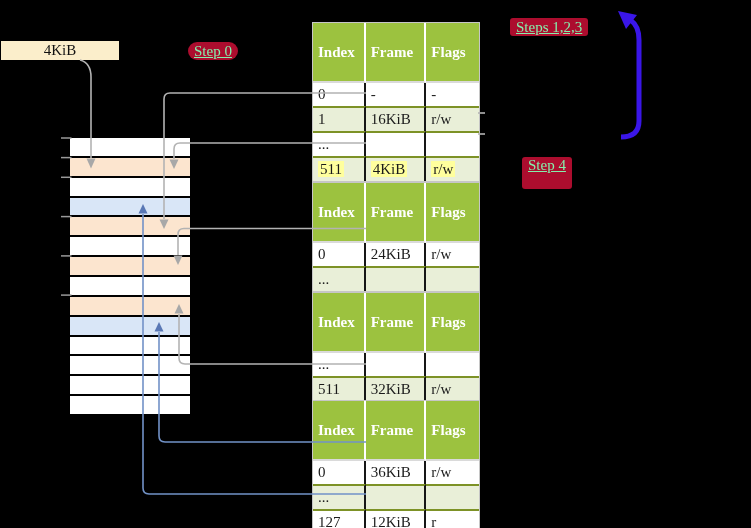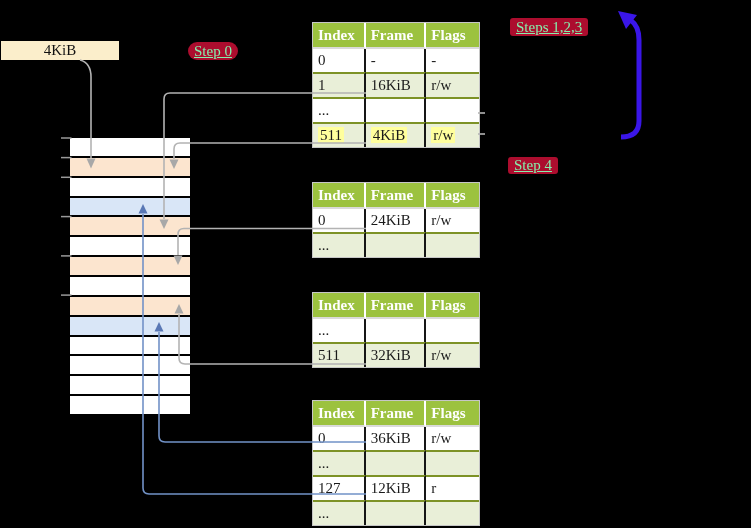--- a/index.html
+++ b/index.html
@@ -16,28 +16,28 @@
   #sizelabel{position:absolute;left:1px;top:41px;width:118px;height:19px;line-height:19px;
              text-align:center;background:#fbeecb;color:#111;font-size:15px;}
   
   .badge{position:absolute;height:18px;line-height:18px;padding:0 6px;border-radius:3px;
          color:#86efac;font-size:15px;white-space:nowrap;text-decoration:underline;}
   .crimson{background:#ac0d2e;}
   .bluebadge{background:#5431f0;}
   #badge-step0{left:188px;top:42px;border-radius:9px;}
   #badge-steps123{left:510px;top:18px;}
   #badge-steps1234{left:650px;top:18px;}
-  #badge-step4{left:508px;top:157px;height:17px;line-height:17px;}
+  #badge-step4{left:522px;top:157px;height:32px;line-height:17px;}
   
   table.ptable{position:absolute;left:312px;width:168px;border-collapse:separate;border-spacing:0;
                table-layout:fixed;background:#fff;border:1px solid #c6c6c6;
                font-size:15px;color:#1a1a1a;}
   .t1{top:22px;} .t2{top:182px;} .t3{top:292px;} .t4{top:400px;}
   .ptable th{background:#9cc23f;color:#fff;font-weight:bold;text-align:left;
-             height:22px;padding:1px 5px;border-right:2px solid #fff;
+             height:22px;padding:18px 5px;border-right:2px solid #fff;
              border-bottom:2px solid #dadada;font-size:15px;margin-left:36px;}
   .ptable th:last-child{border-right:none;}
   .ptable td{height:21px;padding:1px 5px;border-right:2px solid #161616;
              border-top:2px solid #7d9226;overflow:hidden;white-space:nowrap;}
   .ptable td:last-child{border-right:none;}
   .ptable tr.first td{border-top:none;}
   .ptable tr.shade td{background:#e9efd8;}
   .c-index{width:52px;} .c-frame{width:60px;} .c-flags{width:52px;}
   .hl{background:#ffff9d;padding:0 2px;}
   

